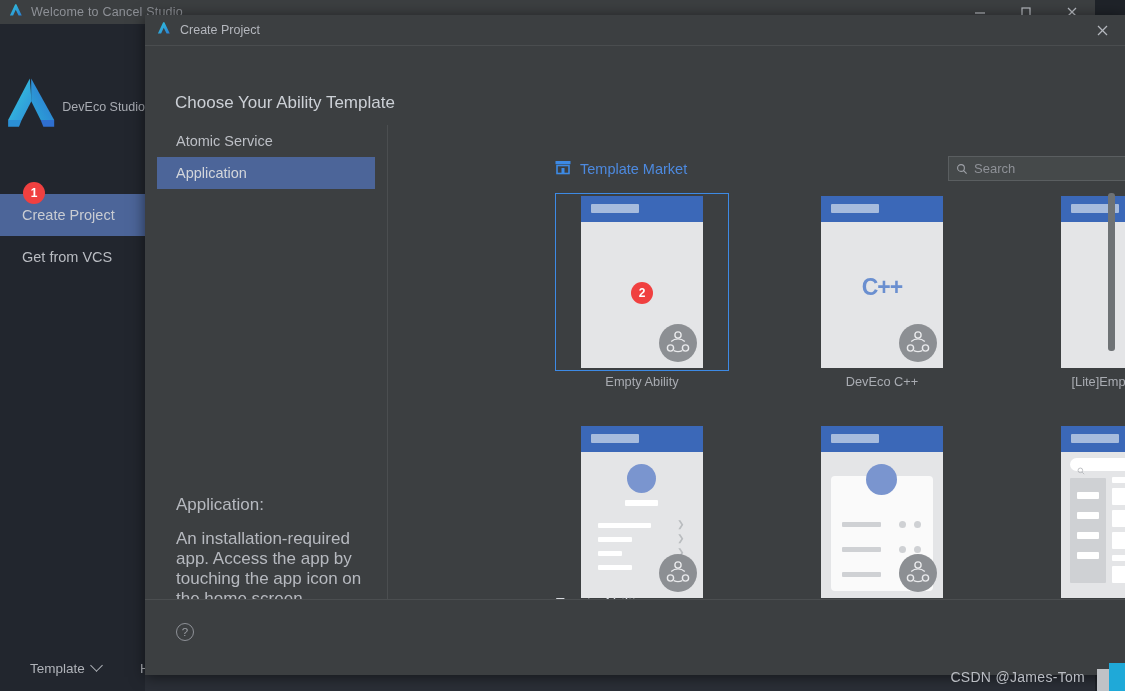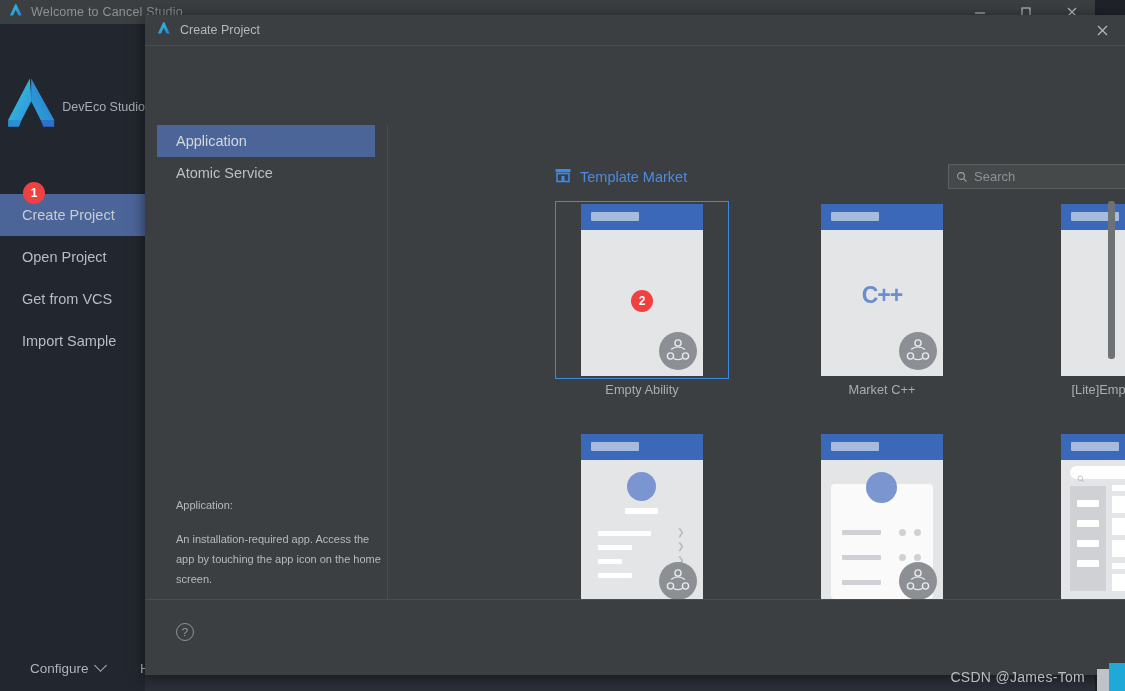--- a/index.html
+++ b/index.html
@@ -59,25 +59,25 @@
 
   .dlg-content { position: relative; height: 583px; background: #3c3f41; }
   .dlg-heading { position: absolute; left: 30px; top: 47px; color: #ccd0d6; font-size: 17px; }
 
   
   .cat-col { position: absolute; left: 0; top: 79px; width: 243px; height: 504px;
              background: #3c3f41; border-right: 1px solid #4b4e50; }
   .cat-item { height: 32px; margin: 0 12px; display: flex; align-items: center; padding-left: 19px;
               color: #bcbfc5; font-size: 14.5px; }
   .cat-item.active { background: #4c6599; color: #d3d6db; }
-  .cat-desc { position: absolute; left: 31px; top: 370px; width: 205px; color: #b6b9bf; font-size: 11px; line-height: 20px; }
+  .cat-desc { position: absolute; left: 31px; top: 370px; width: 205px; color: #b6b9bf; font-size: 17px; line-height: 20px; }
   .cat-desc .lbl { display:block; margin-bottom: 14px; }
 
   
-  .right-pane { position: absolute; left: 243px; top: 96px; right: 0; height: 504px; }
+  .right-pane { position: absolute; left: 243px; top: 88px; right: 0; height: 504px; }
   .tmpl-market { position: absolute; left: 167px; top: 26px; display: flex; align-items: center; gap: 9px;
                  color: #4d8ae0; font-size: 14.5px; }
   .search-box { position: absolute; left: 560px; top: 22px; width: 290px; height: 25px;
                 background: #45494a; border: 1px solid #5a5e60; display: flex; align-items: center; }
   .search-ph { color: #8e9197; font-size: 13px; margin-left: 6px; flex: 1; }
 
   .grid { position: absolute; left: 167px; top: 59px; width: 680px; height: 430px; }
   .card { position: absolute; width: 174px; }
   .card-frame { width: 174px; height: 178px; border: 1px solid transparent; display: flex;
                 align-items: center; justify-content: center; }
@@ -193,34 +193,28 @@
         </svg>
         <div class="logo-name">DevEco Studio</div>
       </div>
 
       <div class="nav-list">
         <div class="nav-item active">
           <div class="badge-red badge-nav">1</div>
           <span>Create Project</span>
         </div>
         <div class="nav-item">
-          <span>Open Project</span>
-        </div>
-        <div class="nav-item">
           <span>Get from VCS</span>
-        </div>
-        <div class="nav-item">
-          <span>Import Sample</span>
         </div>
       </div>
     </div>
 
     <div class="welcome-footer">
       <div class="footer-link foot-configure">
-        <span>Configure</span>
+        <span>Template</span>
         <span class="caret-dn"></span>
       </div>
       <div class="footer-link foot-help">
         <span>H</span>
       </div>
     </div>
   </div>
 
   <div class="dialog">
 
@@ -240,27 +234,28 @@
       <div class="dlg-close">
         <svg width="13" height="13">
             <line x1="2" y1="2" x2="11" y2="11" stroke="#b4b7bd" stroke-width="1.25"></line>
             <line x1="11" y1="2" x2="2" y2="11" stroke="#b4b7bd" stroke-width="1.25"></line>
           </svg>
       </div>
     </div>
 
     <div class="dlg-content">
 
+      <div class="dlg-heading">Choose Your Ability Template</div>
 
       <div class="cat-col">
+        <div class="cat-item">
+          <span>Atomic Service</span>
+        </div>
         <div class="cat-item active">
           <span>Application</span>
-        </div>
-        <div class="cat-item">
-          <span>Atomic Service</span>
         </div>
         <div class="cat-desc">
           <span class="lbl">Application:</span>
           <span>An installation-required app. Access the app by touching the app icon on the home screen.</span>
         </div>
       </div>
 
       <div class="right-pane">
 
         <div class="tmpl-market">
@@ -319,21 +314,21 @@
                     <circle cx="19" cy="19" r="19" fill="#8c8f93"></circle>
                     <circle cx="19" cy="11" r="3.1" fill="none" stroke="#e9eaec" stroke-width="1.4"></circle>
                     <circle cx="11.5" cy="24" r="3.1" fill="none" stroke="#e9eaec" stroke-width="1.4"></circle>
                     <circle cx="26.5" cy="24" r="3.1" fill="none" stroke="#e9eaec" stroke-width="1.4"></circle>
                     <path d="M12.2 17.5 A10 10 0 0 1 25.8 17.5" fill="none" stroke="#e9eaec" stroke-width="1.3"></path>
                     <path d="M14.8 26.6 A10 10 0 0 0 23.2 26.6" fill="none" stroke="#e9eaec" stroke-width="1.3"></path>
                   </svg>
                 </span>
               </div>
             </div>
-            <div class="card-label">Market C++</div>
+            <div class="card-label">DevEco C++</div>
           </div>
 
           <div class="card" style="left:480px; top:0;">
             <div class="card-frame">
               <div class="phone">
                 <div class="phone-top"></div>
                   <div class="phone-pill"></div>
 
               </div>
             </div>

